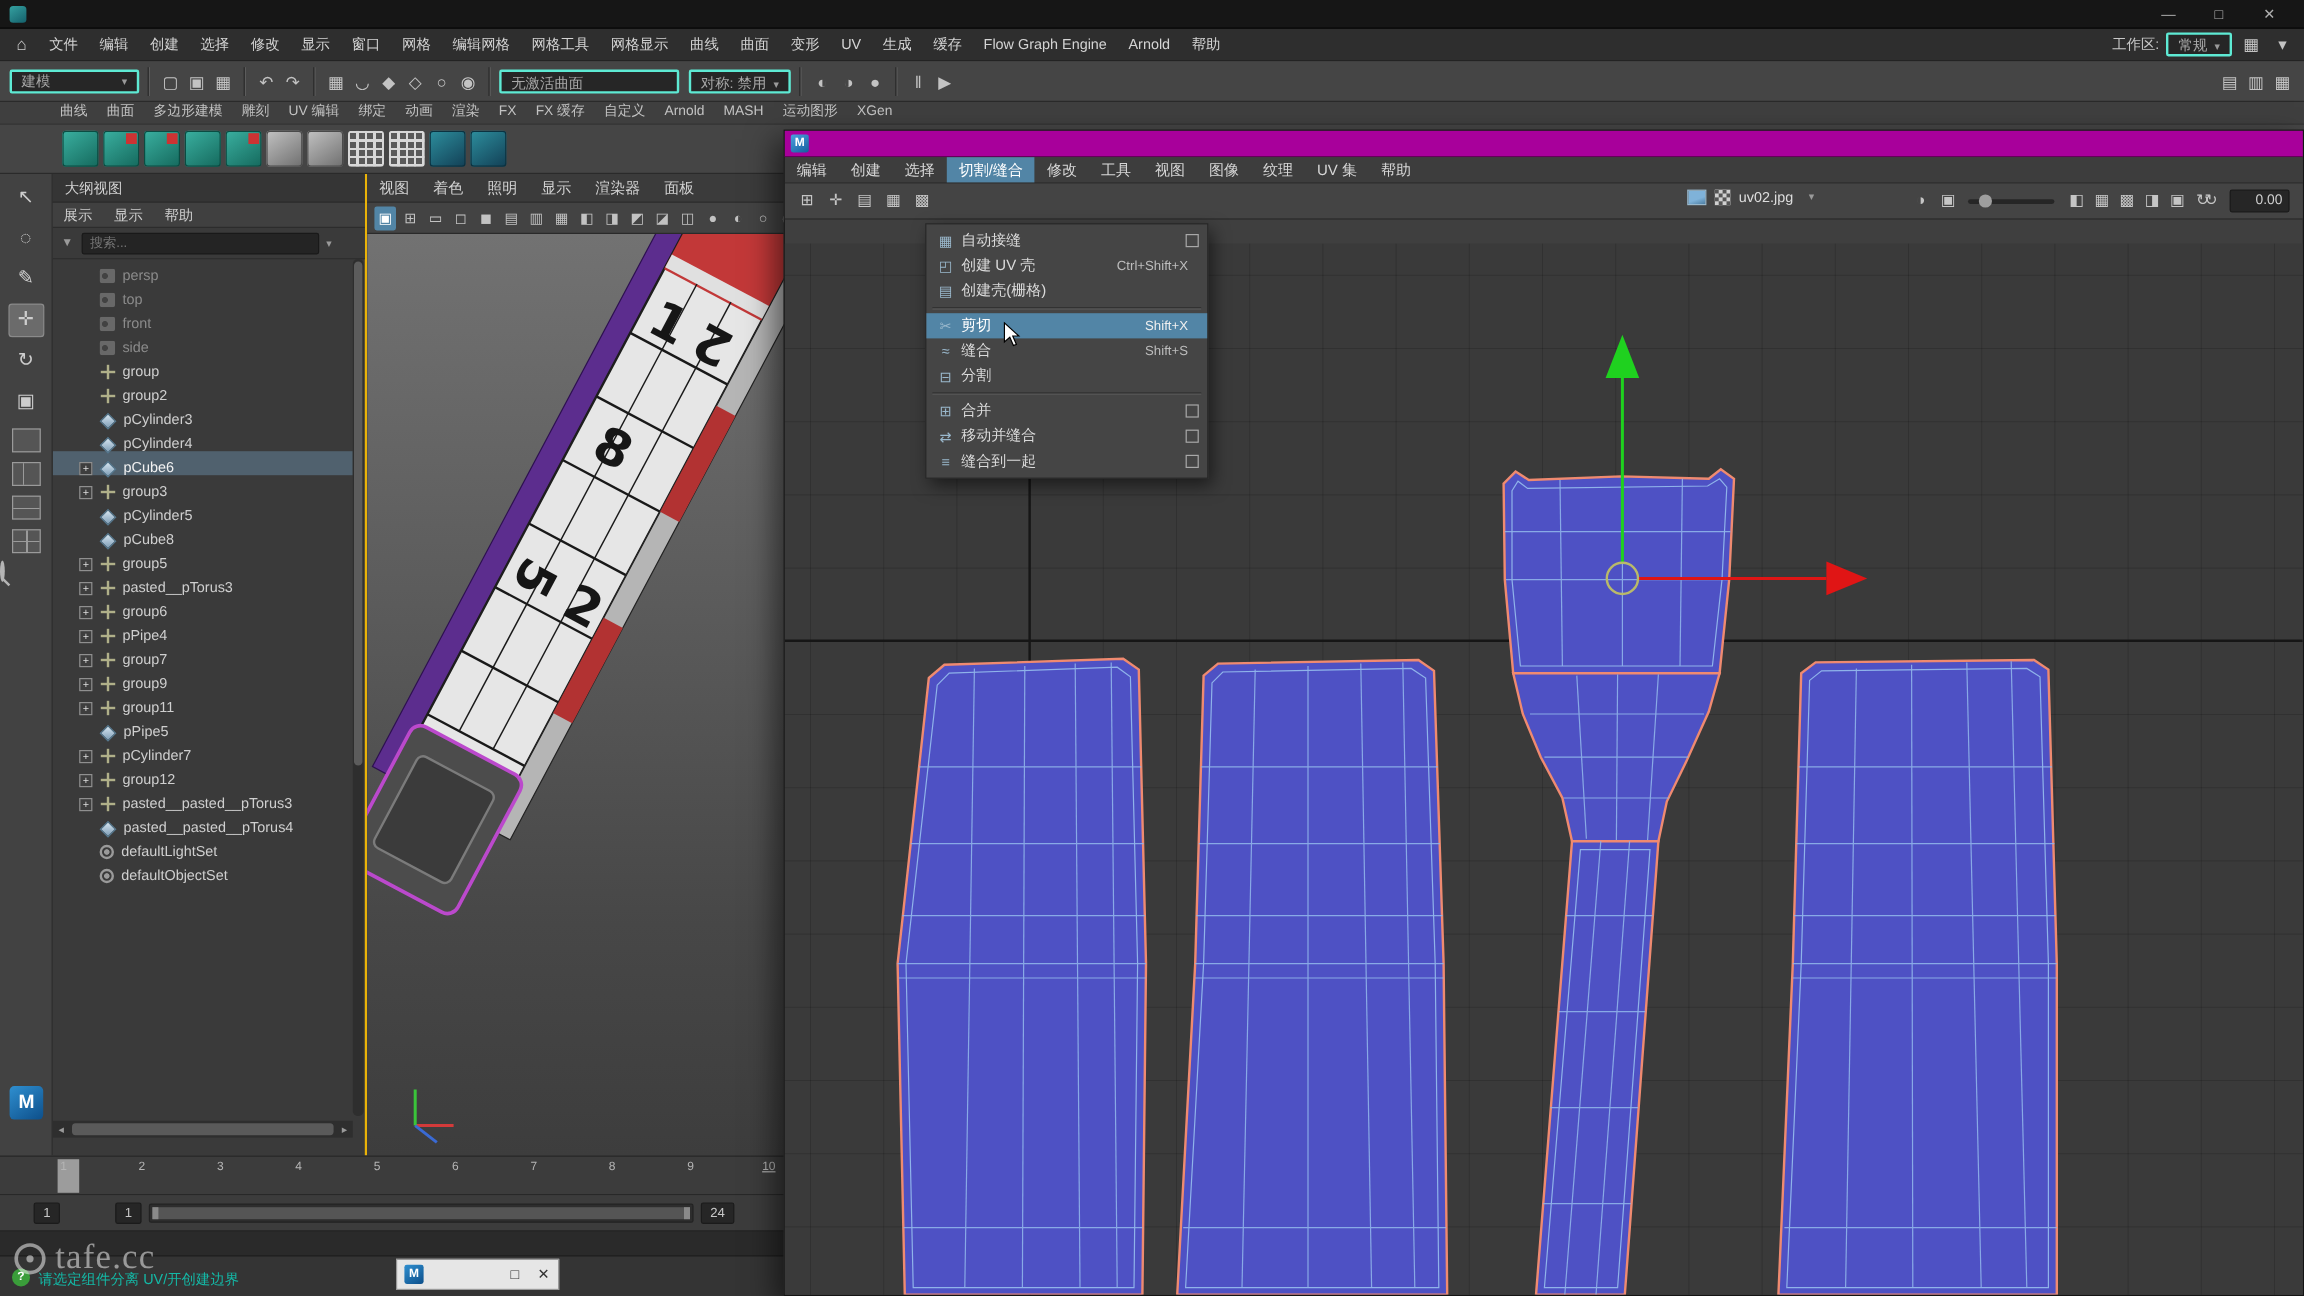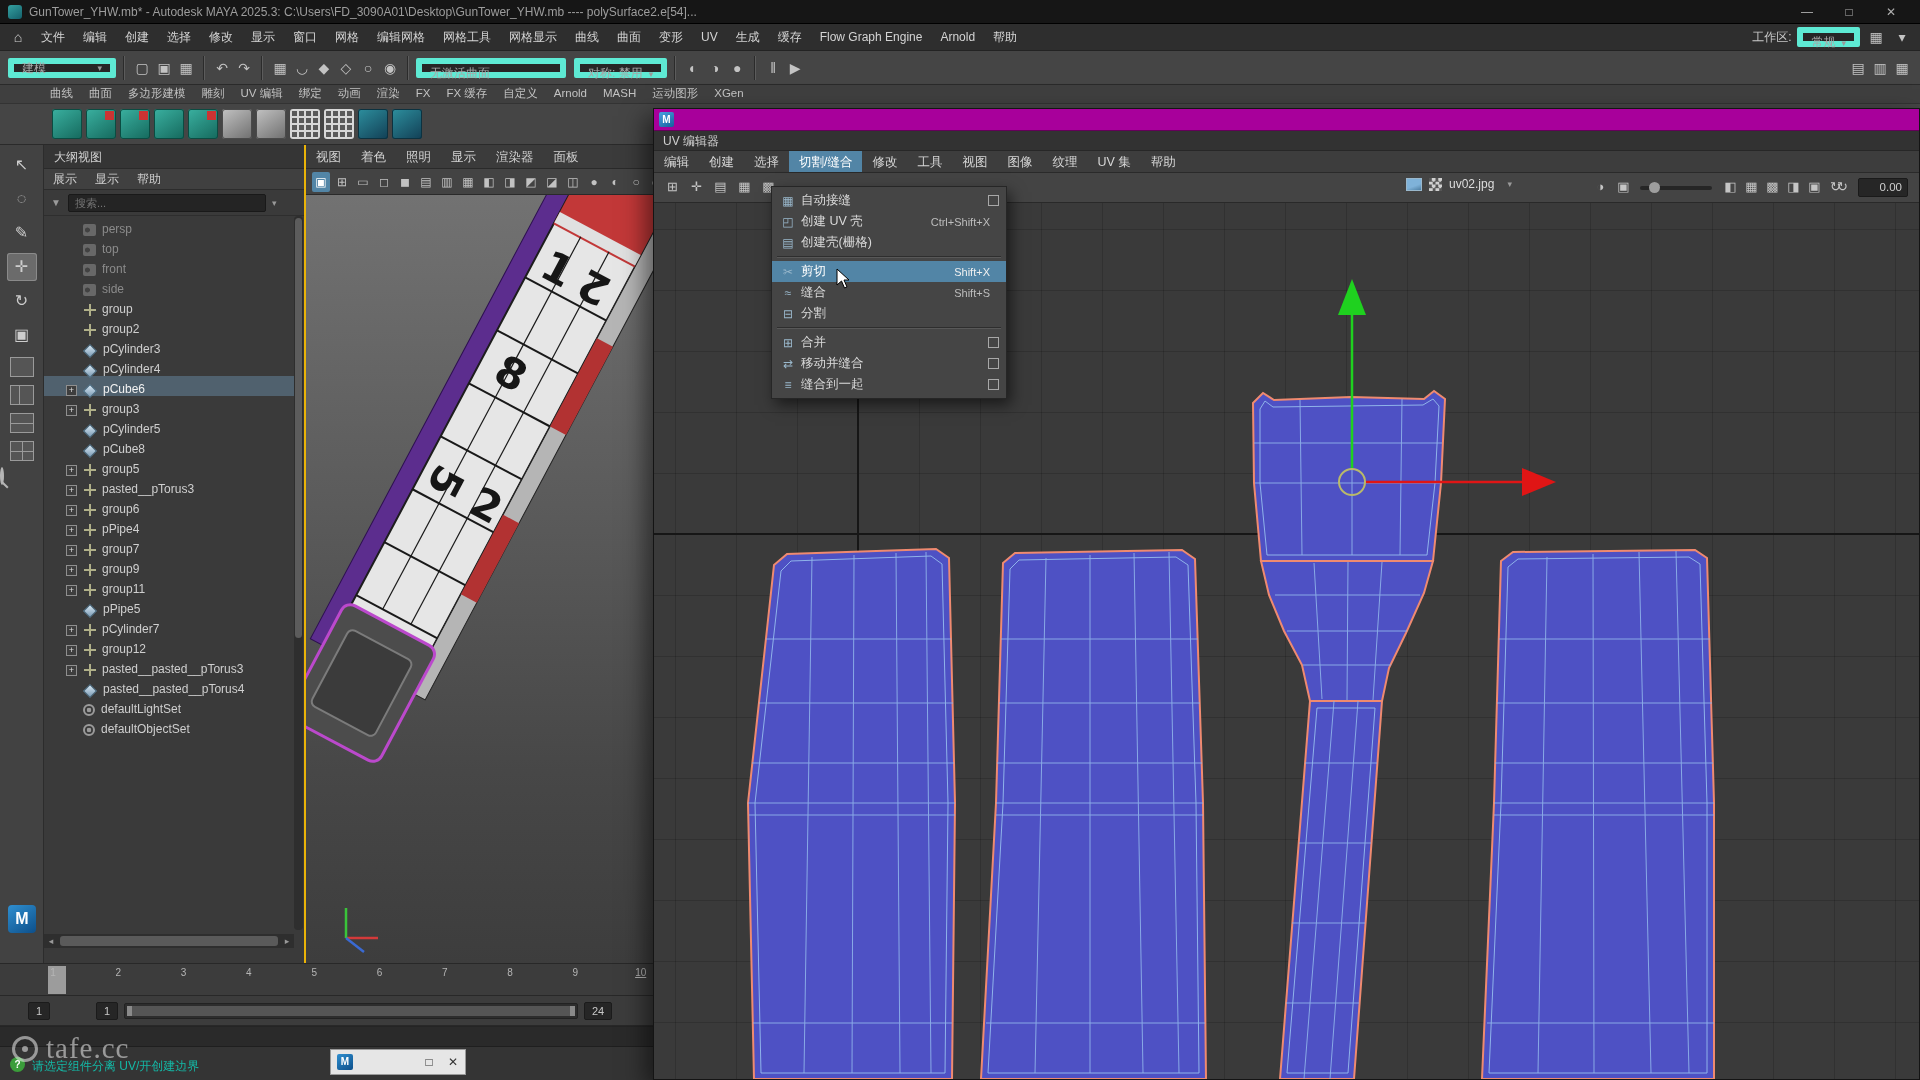--- a/index.html
+++ b/index.html
@@ -15,21 +15,21 @@
             background:linear-gradient(145deg,#35a1a1,#14606b)}
   #titlebar .wctl{margin-left:auto;display:flex}
   #titlebar .wctl span{width:42px;text-align:center;color:#b0b0b0;font-size:12px;line-height:24px}
 
   
   #menubar{left:0;top:24px;width:1920px;height:27px;background:#2e2e2e;border-bottom:1px solid #232323;
            display:flex;align-items:center;padding-left:4px}
   #menubar .home{width:20px;height:20px;text-align:center;line-height:20px;color:#cfcfcf;font-size:14px;margin:0 4px}
   .mi{padding:0 9px;line-height:27px;font-size:12px;color:#d4d4d4;white-space:nowrap}
   #wkspace{margin-left:auto;display:flex;align-items:center;gap:6px;padding-right:8px}
-  .fld{background:#262626;border:6px solid #5eead4;border-radius:2px;height:20px;line-height:18px;
+  .fld{background:#262626;border:2px solid #5eead4;border-radius:2px;height:20px;line-height:18px;
        padding:0 8px;color:#a8a8a8;white-space:nowrap}
   .caret{font-size:9px;color:#9a9a9a;margin-left:6px}
 
   
   #toolbar{left:0;top:51px;width:1920px;height:34px;background:#454545;border-bottom:1px solid #2a2a2a;
            display:flex;align-items:center;padding:0 8px}
   .tdv{width:0;border-left:1px solid #2b2b2b;border-right:1px solid #5c5c5c;height:24px;margin:0 7px}
   .igrp{display:flex;align-items:center;gap:2px}
   .icn{width:20px;height:24px;line-height:24px;text-align:center;color:#c3c3c3;font-size:14px}
   #tb-right{margin-left:auto;display:flex}
@@ -178,21 +178,20 @@
 
   #cursor{left:836px;top:268px;z-index:70}
 </style>
 </head>
 <body>
 
 <div id="stage">
 
   <div id="titlebar" class="abs">
     <span class="appicon"></span>
-    <span>GunTower_YHW.mb* - Autodesk MAYA 2025.3: C:\Users\FD_3090A01\Desktop\GunTower_YHW.mb  ----  polySurface2.e[54]...</span>
     <span class="wctl">
       <span>—</span>
       <span>□</span>
       <span>✕</span>
     </span>
   </div>
 
   <div id="menubar" class="abs">
     <span class="home">⌂</span>
     <span id="menu-items" style="display:flex">
@@ -581,21 +580,20 @@
       <span class="tile">M</span>
       <span class="mbtn">□</span>
       <span class="mbtn">✕</span>
     </div>
   </div>
 
   <div id="uvwin" class="abs">
     <div id="uv-title">
       <span class="tile">M</span>
     </div>
-    <div id="uv-panelbar">UV 编辑器</div>
     <div id="uv-menus">
         <span class="umi">编辑</span>
         <span class="umi">创建</span>
         <span class="umi">选择</span>
         <span class="umi hl">切割/缝合</span>
         <span class="umi">修改</span>
         <span class="umi">工具</span>
         <span class="umi">视图</span>
         <span class="umi">图像</span>
         <span class="umi">纹理</span>

